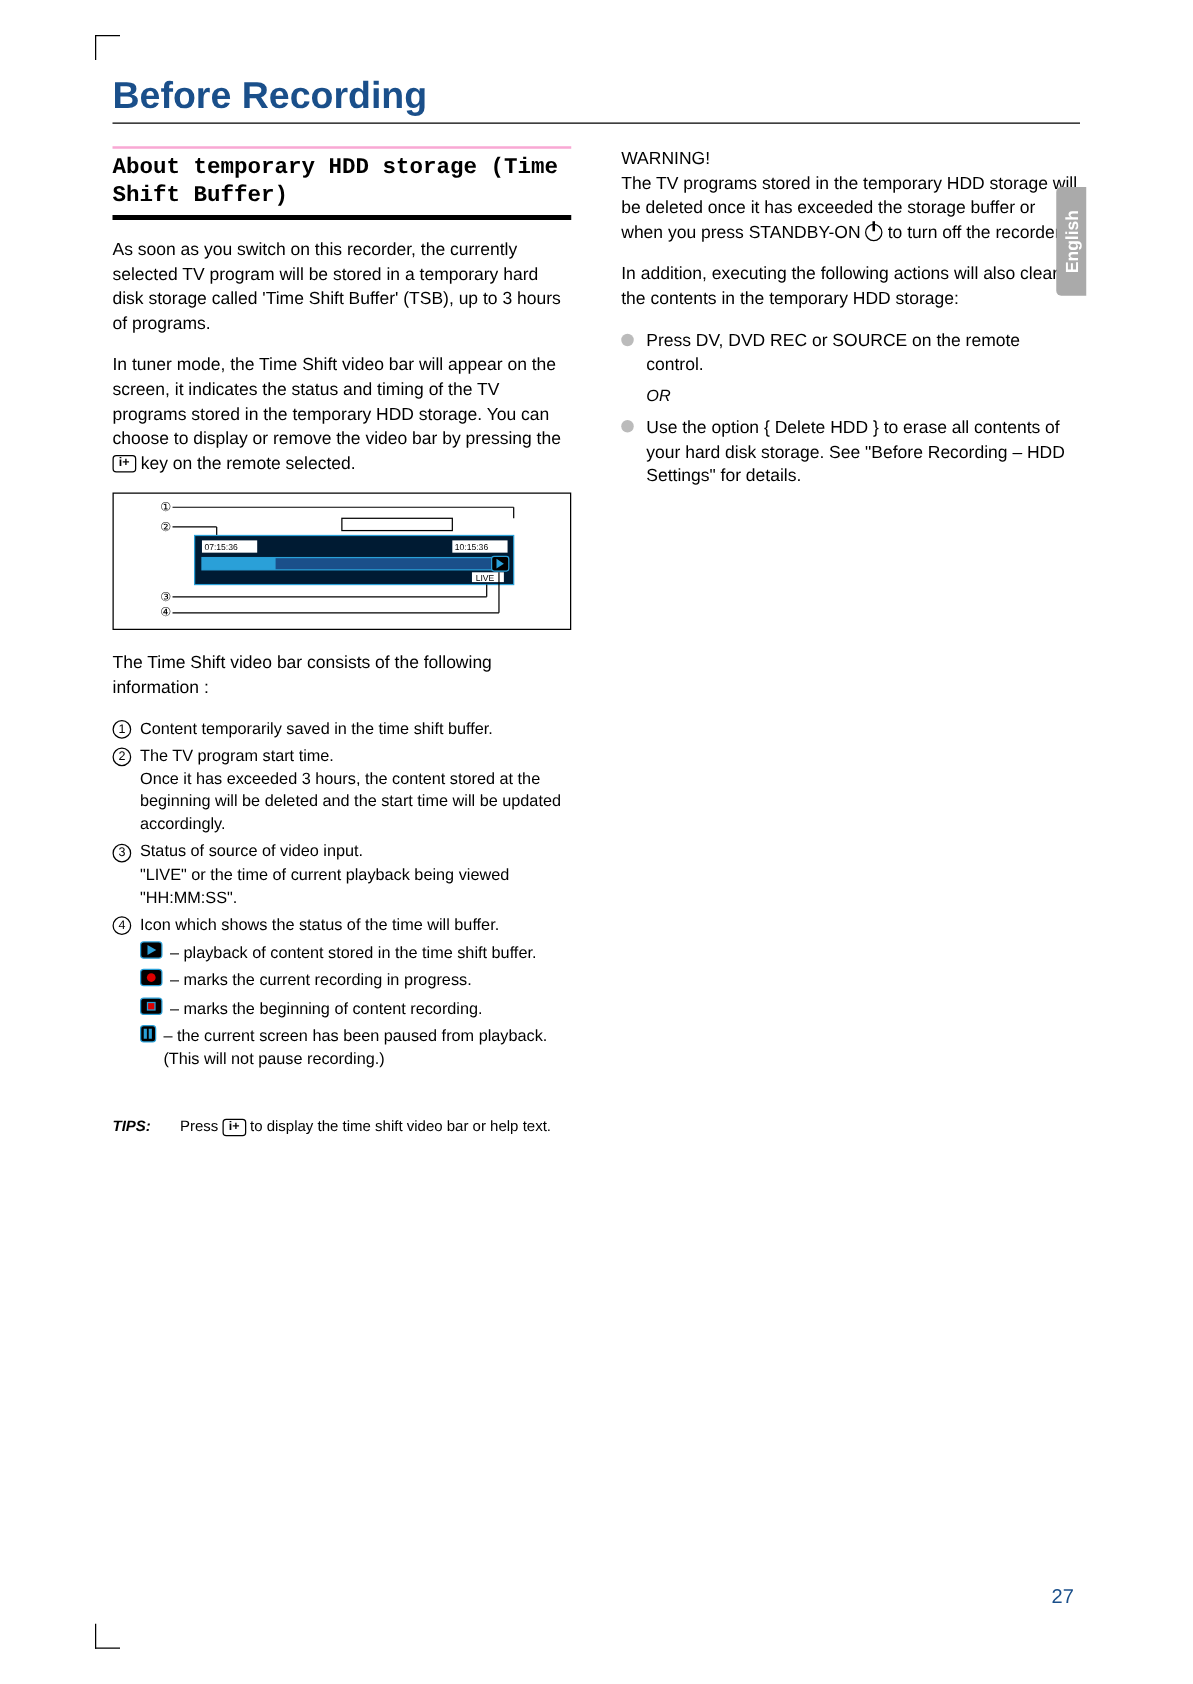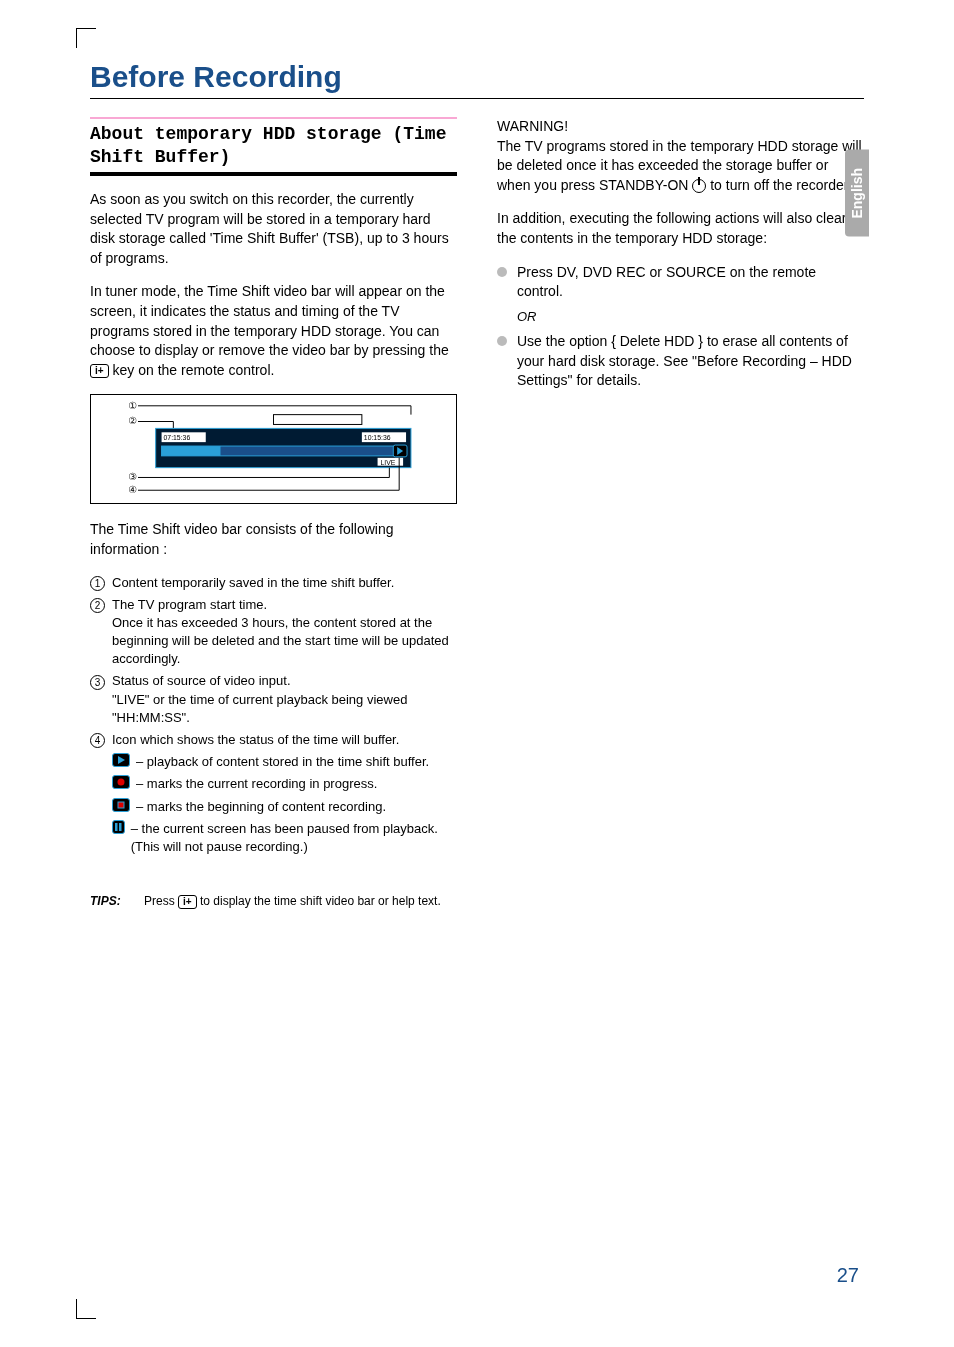--- a/index.html
+++ b/index.html
@@ -19,21 +19,21 @@
   .svg-box { width: 100%; height: 100%; }
   .legend { margin-bottom: 14px; }
   .legend-item { display: flex; margin: 4px 0; font-size: 13px; }
   .legend-num { width: 22px; flex-shrink: 0; }
   .ic { display: inline-flex; width: 18px; height: 14px; border-radius: 3px; align-items: center; justify-content: center; margin-right: 6px; vertical-align: middle; border: 1px solid #2aa0d8; background: #000; }
   .bullet { display: flex; margin: 6px 0; }
   .bullet .dot { width: 10px; height: 10px; border-radius: 50%; background: #bbb; margin: 4px 10px 0 0; flex-shrink: 0; }
   .or { font-style: italic; margin: 6px 0 6px 20px; font-size: 13px; }
   .tips { margin-top: 24px; font-size: 12px; }
   .tips-label { font-weight: bold; font-style: italic; margin-right: 20px; }
-  .pagenum { position: absolute; bottom: 60px; right: 95px; font-size: 20px; color: #1a4f8a; }
+  .pagenum { position: absolute; bottom: 60px; right: 95px; font-size: 16px; color: #1a4f8a; }
   .inline-icon { display: inline-block; padding: 0 4px; border: 1px solid #000; border-radius: 3px; font-size: 10px; font-weight: bold; vertical-align: middle; line-height: 12px; }
   .power-icon { display:inline-block; width:14px; height:14px; border:1.5px solid #000; border-radius:50%; position:relative; vertical-align:middle; }
   .power-icon::after { content:""; position:absolute; top:-3px; left:5px; width:1.5px; height:8px; background:#000; }
   b { font-weight: normal; }
   .circ { display:inline-block; width:15px; height:15px; border:1px solid #000; border-radius:50%; font-size:10px; line-height:14px; text-align:center; vertical-align:middle; }
 </style>
 </head>
 <body>
 
 <div class="page">
@@ -52,21 +52,21 @@
     <div class="col">
       <div class="section-title-wrap">
         <div class="section-title">About temporary HDD storage (Time Shift Buffer)</div>
       </div>
 
       <p class="para">
         <span>As soon as you switch on this recorder, the currently selected TV program will be stored in a temporary hard disk storage called 'Time Shift Buffer' (</span><b>TSB</b><span>), up to 3 hours of programs.</span>
       </p>
 
       <p class="para">
-        <span>In tuner mode, the Time Shift video bar will appear on the screen, it indicates the status and timing of the TV programs stored in the temporary HDD storage. You can choose to display or remove the video bar by pressing the </span><span class="inline-icon">i+</span><span> key on the remote control.</span>
+        <span>In tuner mode, the Time Shift video bar will appear on the screen, it indicates the status and timing of the TV programs stored in the temporary HDD storage. You can choose to display or remove the video bar by pressing the </span><span class="inline-icon">i+</span><span> key on the remote selected.</span>
       </p>
 
       <div class="videobar">
         <svg class="svg-box" viewBox="0 0 300 110">
           <text x="2" y="14" font-size="10">①</text>
           <line x1="12" y1="11" x2="290" y2="11" stroke="#000"></line>
           <line x1="290" y1="11" x2="290" y2="20" stroke="#000"></line>
           <text x="2" y="30" font-size="10">②</text>
           <line x1="12" y1="27" x2="48" y2="27" stroke="#000"></line>
           <line x1="48" y1="27" x2="48" y2="34" stroke="#000"></line>

